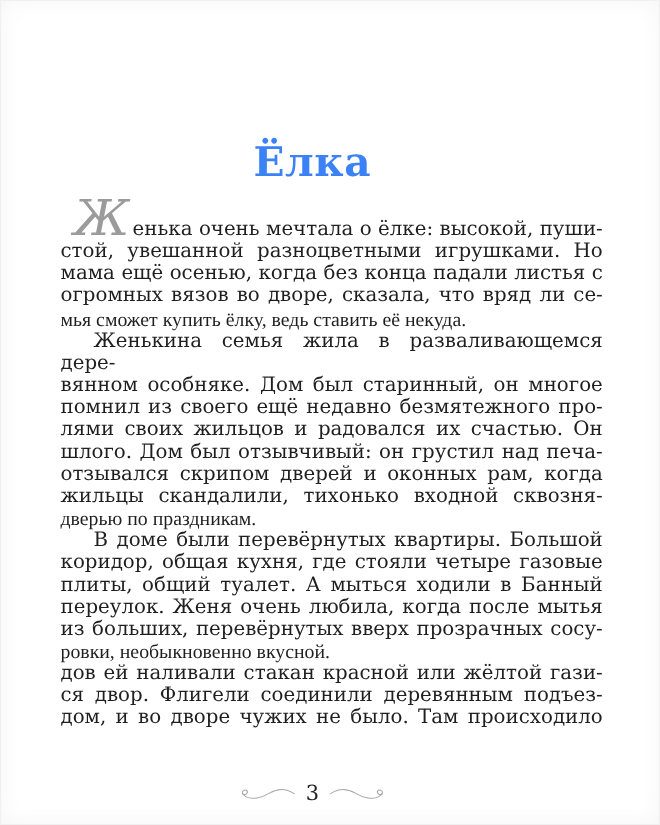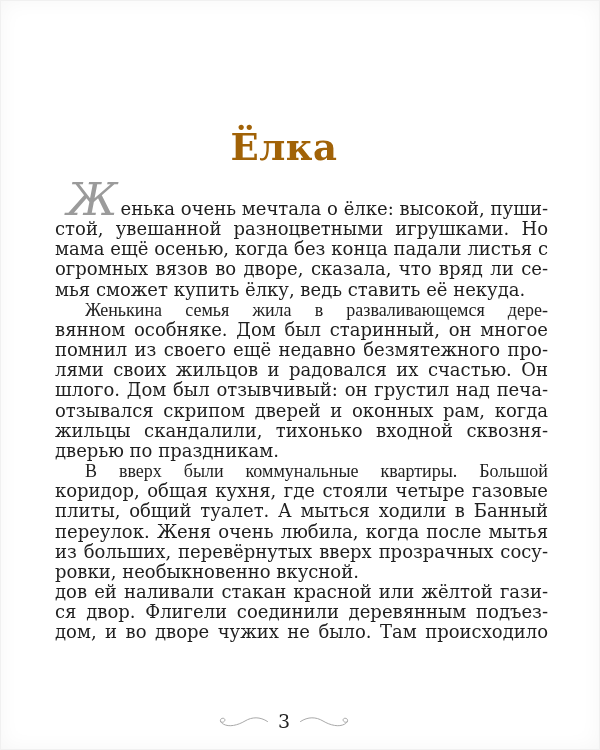--- a/index.html
+++ b/index.html
@@ -18,42 +18,42 @@
   }
   .chapter-title {
     position: absolute;
     top: 124px;
     left: 0;
     width: 568px;
     text-align: center;
     font-size: 37px;
     line-height: 1.25;
     font-weight: bold;
-    color: #a16207;
+    color: #3b82f6;
     letter-spacing: 0.5px;
   }
   .body-text {
     position: absolute;
     top: 199px;
     left: 55px;
     width: 493px;
     font-size: 18px;
     line-height: 20.15px;
     color: #1f1f1f;
   }
   .text-line {
     text-align: justify;
     text-align-last: justify;
   }
   .text-line.para-end {
     text-align-last: left;
+    font-family: Liberation Serif, serif;
   }
   .text-line.indent {
     text-indent: 30px;
-    font-family: Liberation Serif, serif;
   }
   .drop-cap {
     font-family: "DejaVu Serif", serif;
     font-style: italic;
     font-size: 45px;
     line-height: 0;
     color: #9b9b9b;
     padding-left: 12px;
     padding-right: 3px;
     vertical-align: baseline;
@@ -98,21 +98,21 @@
         <div class="text-line indent">Женькина семья жила в разваливающемся дере-</div>
         <div class="text-line">вянном особняке. Дом был старинный, он многое</div>
         <div class="text-line">помнил из своего ещё недавно безмятежного про-</div>
         <div class="text-line">лями своих жильцов и радовался их счастью. Он</div>
         <div class="text-line">шлого. Дом был отзывчивый: он грустил над печа-</div>
         <div class="text-line">отзывался скрипом дверей и оконных рам, когда</div>
         <div class="text-line">жильцы скандалили, тихонько входной сквозня-</div>
         <div class="text-line para-end">дверью по праздникам.</div>
       </div>
       <div>
-        <div class="text-line indent">В вверх были коммунальные квартиры. Большой</div>
+        <div class="text-line indent">В доме были перевёрнутых квартиры. Большой</div>
         <div class="text-line">коридор, общая кухня, где стояли четыре газовые</div>
         <div class="text-line">плиты, общий туалет. А мыться ходили в Банный</div>
         <div class="text-line">переулок. Женя очень любила, когда после мытья</div>
         <div class="text-line">из больших, перевёрнутых вверх прозрачных сосу-</div>
         <div class="text-line para-end">ровки, необыкновенно вкусной.</div>
         <div class="text-line">дов ей наливали стакан красной или жёлтой гази-</div>
       </div>
       <div>
         <div class="text-line">ся двор. Флигели соединили деревянным подъез-</div>
         <div class="text-line">дом, и во дворе чужих не было. Там происходило</div>

